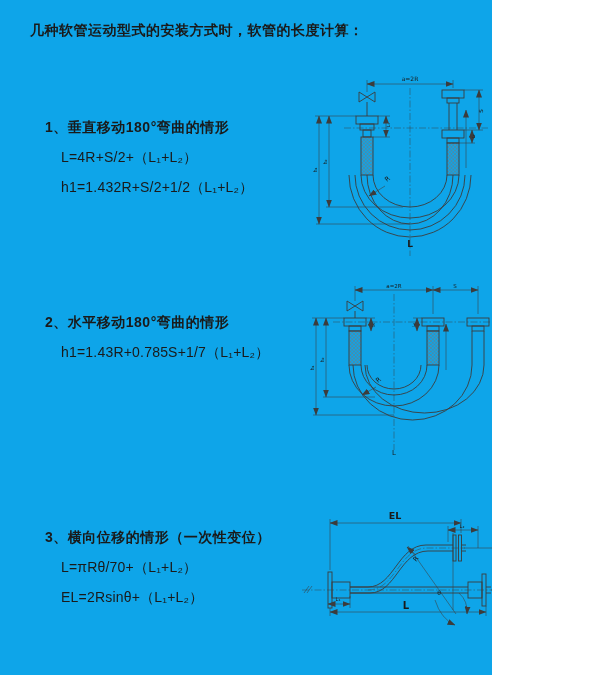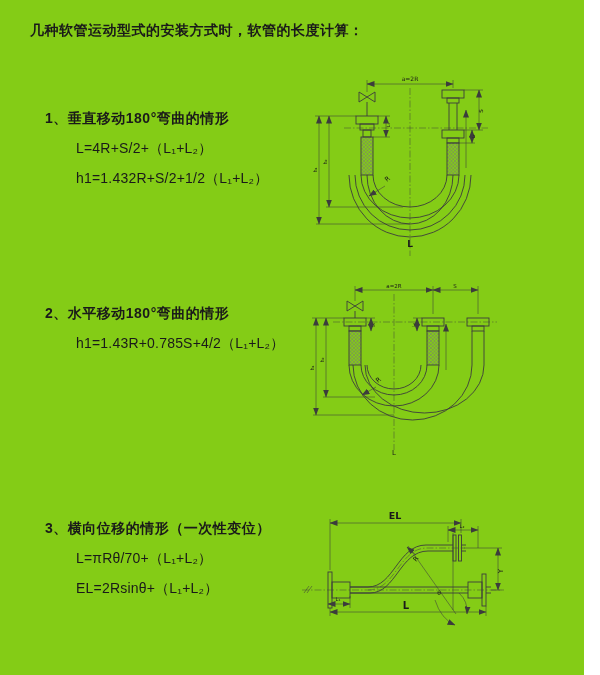--- a/index.html
+++ b/index.html
@@ -1,21 +1,21 @@
 <!DOCTYPE html>
 <html><head>
 <meta charset="utf-8">
 <style>
   html,body{margin:0;padding:0;background:#fff;}
-  .page{position:relative;width:584px;height:675px;background:#84cc16;overflow:hidden;
+  .page{position:relative;width:492px;height:675px;background:#0ea5e9;overflow:hidden;
         font-family:"Liberation Sans","DejaVu Sans",sans-serif;color:#1a1a1a;}
   .title{position:absolute;left:30px;top:22px;font-size:14px;font-weight:700;letter-spacing:.5px;}
   .sec{position:absolute;left:45px;}
-  .sec-h{font-size:14px;font-weight:700;line-height:20px;margin:0 0 11px 0;letter-spacing:.5px;}
-  .f{font-size:14px;font-weight:400;line-height:18px;height:18px;margin:0 0 12px 31px;letter-spacing:.2px;}
+  .sec-h{font-size:14px;font-weight:700;line-height:20px;margin:9px 0 11px 0;letter-spacing:.5px;}
+  .f{font-size:14px;font-weight:400;line-height:18px;height:18px;margin:0 0 12px 16px;letter-spacing:.2px;}
   svg.diag{position:absolute;}
   .ol{stroke:#3c3c3c;stroke-width:.9;fill:none;}
   .hb{stroke:#3c3c3c;stroke-width:.9;fill:url(#hatch);}
   .dl{stroke:#3c3c3c;stroke-width:.55;fill:none;}
   .cl{stroke:#3c3c3c;stroke-width:.45;fill:none;stroke-dasharray:7 2 1.5 2;}
   .dt{font-family:"DejaVu Sans",sans-serif;fill:#1a1a1a;}
 </style>
 </head>
 <body>
 
@@ -35,21 +35,21 @@
   <div class="title">几种软管运动型式的安装方式时，软管的长度计算：</div>
 
   <section class="sec" style="top:108px">
     <div class="sec-h">1、垂直移动180°弯曲的情形</div>
     <div class="f">L=4R+S/2+（L₁+L₂）</div>
     <div class="f">h1=1.432R+S/2+1/2（L₁+L₂）</div>
   </section>
 
   <section class="sec" style="top:303px">
     <div class="sec-h">2、水平移动180°弯曲的情形</div>
-    <div class="f">h1=1.43R+0.785S+4/2（L₁+L₂）</div>
+    <div class="f">h1=1.43R+0.785S+1/7（L₁+L₂）</div>
   </section>
 
   <section class="sec" style="top:518px">
     <div class="sec-h">3、横向位移的情形（一次性变位）</div>
     <div class="f">L=πRθ/70+（L₁+L₂）</div>
     <div class="f">EL=2Rsinθ+（L₁+L₂）</div>
   </section>
 
   <svg class="diag" style="left:308px;top:70px" width="285" height="195" viewBox="0 0 285 195">
     <g>

